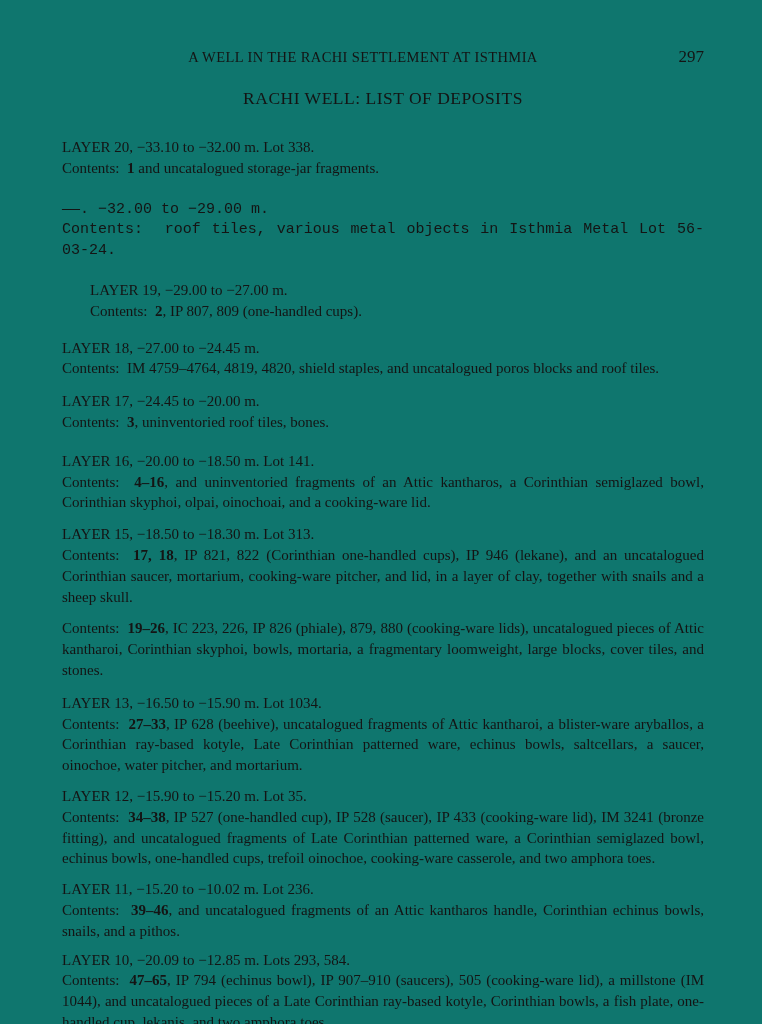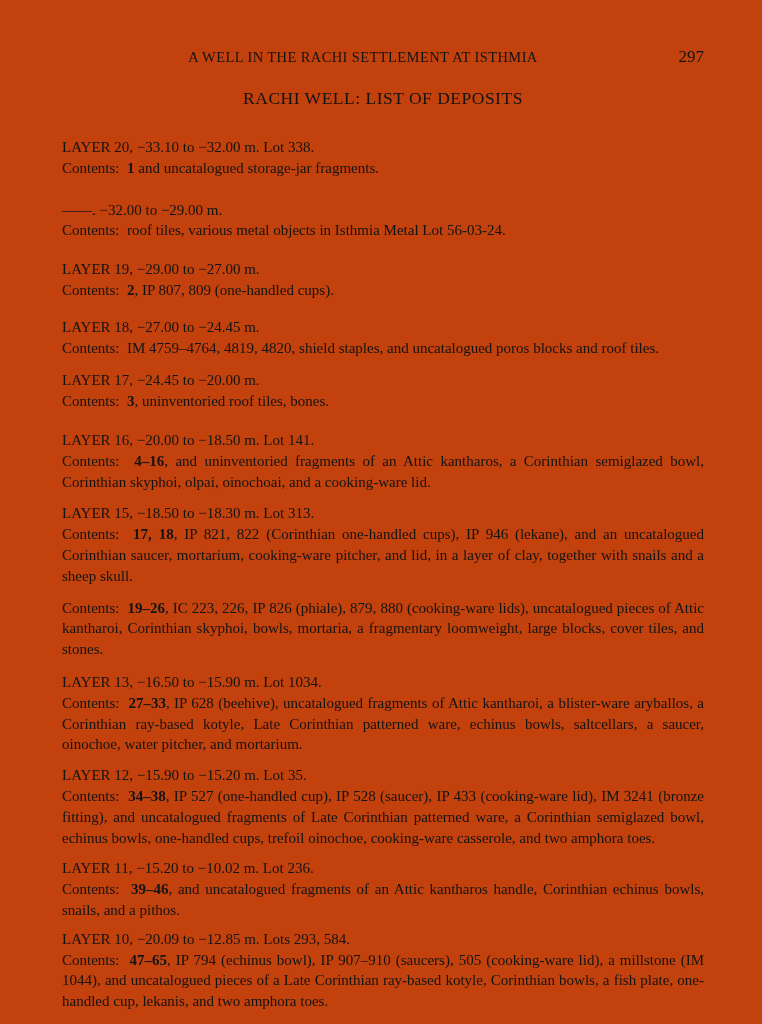--- a/index.html
+++ b/index.html
@@ -3,21 +3,21 @@
 <meta charset="utf-8">
 <style>
   html, body { margin: 0; padding: 0; }
   body {
     width: 762px; height: 1024px;
     background: #ffffff;
     font-family: "Liberation Serif", serif;
     color: #141414;
     overflow: hidden;
   }
-  .page { position: relative; width: 762px; height: 1024px; background: #c2410c; }
+  .page { position: relative; width: 762px; height: 1024px; background: #0f766e; }
   .column { position: absolute; left: 62px; top: 0; width: 642px; }
 
   .running-head { position: relative; margin-top: 48px; height: 18px; }
   .running-title {
     text-align: center;
     padding-right: 40px;           
     font-size: 14.5px; line-height: 18px;
     letter-spacing: 0.4px;
     white-space: nowrap;
   }
@@ -30,22 +30,22 @@
     margin: 21px 0 0 0;
     text-align: center;
     font-size: 17.5px; line-height: 22px;
     font-weight: normal;
     letter-spacing: 0.5px;
   }
 
   .entries { margin-top: 28px; }
   .entry { margin: 0 0 11px 0; }
   .entry:nth-child(1)  { margin-bottom: 21px; }
-  .entry:nth-child(2)  { margin-bottom: 18px; }
-  .entry:nth-child(3)  { margin-bottom: 16px; }
+  .entry:nth-child(2)  { margin-bottom: 18px; font-family: Liberation Mono, monospace; }
+  .entry:nth-child(3)  { margin-bottom: 16px; margin-left: 28px; }
   .entry:nth-child(4)  { margin-bottom: 12px; }
   .entry:nth-child(5)  { margin-bottom: 18px; }
   .entry:nth-child(8)  { margin-bottom: 12px; }
   .entry:nth-child(9)  { margin-bottom: 10px; }
   .entry:nth-child(10) { margin-bottom: 10px; }
   .entry:nth-child(11) { margin-bottom: 8px; }
   .entry:nth-child(12) { margin-bottom: 0; }
 
   .entry p { margin: 0; font-size: 15px; line-height: 20.8px; }
   .entry .heading { text-align: left; white-space: nowrap; }

